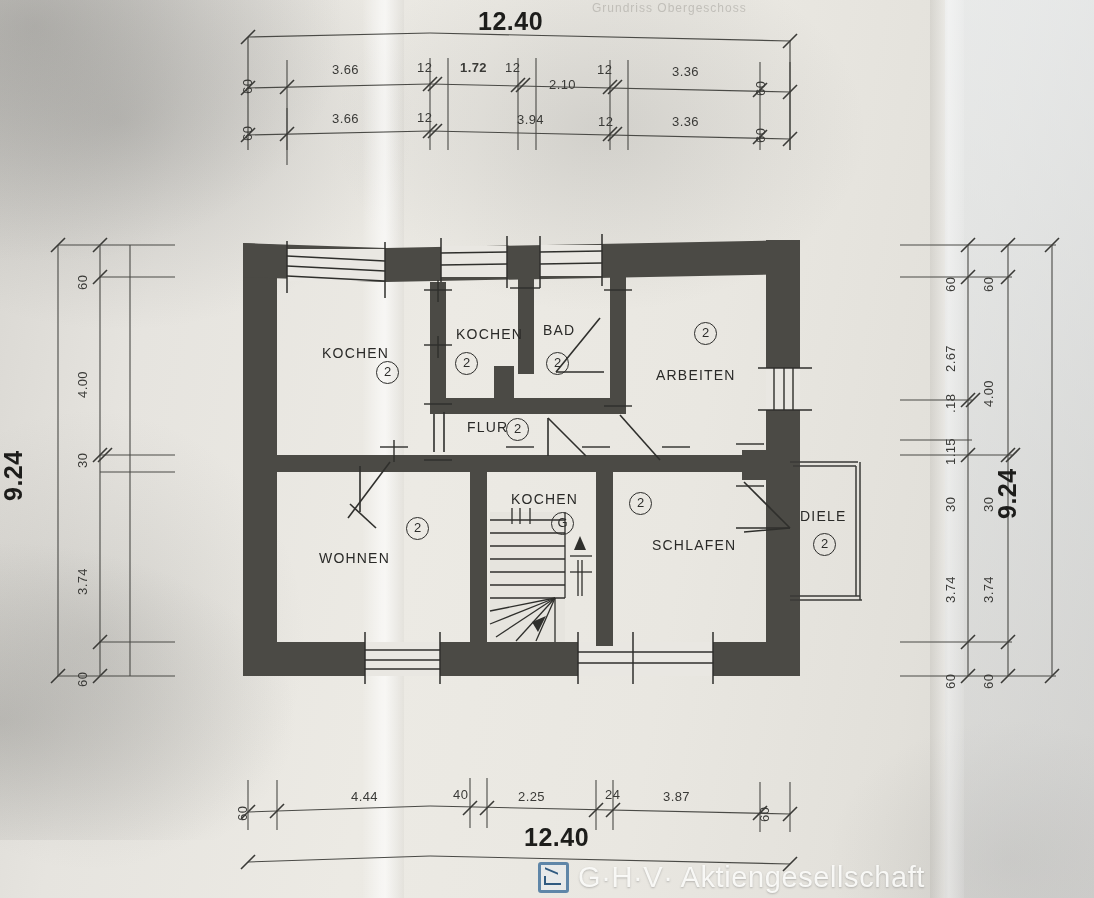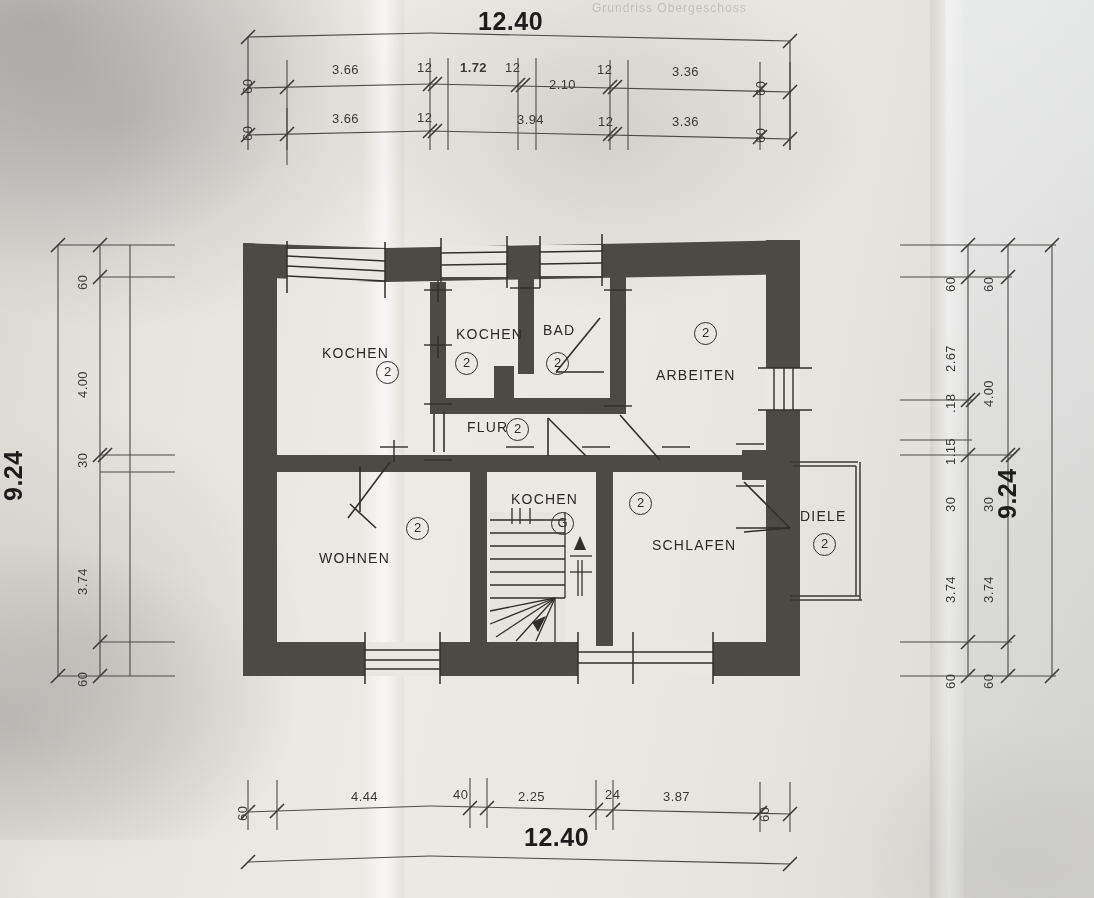--- a/index.html
+++ b/index.html
@@ -471,14 +471,18 @@
   <div class="dim v" style="left:958px;top:497px;">30</div>
   <div class="dim v" style="left:958px;top:588px;">3.74</div>
   <div class="dim v" style="left:958px;top:674px;">60</div>
 
   <div class="dim v" style="left:996px;top:277px;">60</div>
   <div class="dim v" style="left:996px;top:392px;">4.00</div>
   <div class="dim v" style="left:996px;top:497px;">30</div>
   <div class="dim v" style="left:996px;top:588px;">3.74</div>
   <div class="dim v" style="left:996px;top:674px;">60</div>
 
+  <div id="wm">
+    <div class="wmicon"></div>
+    <div class="wmtxt">G·H·V· Aktiengesellschaft</div>
+  </div>
 
 </div>
 
 </body></html>

